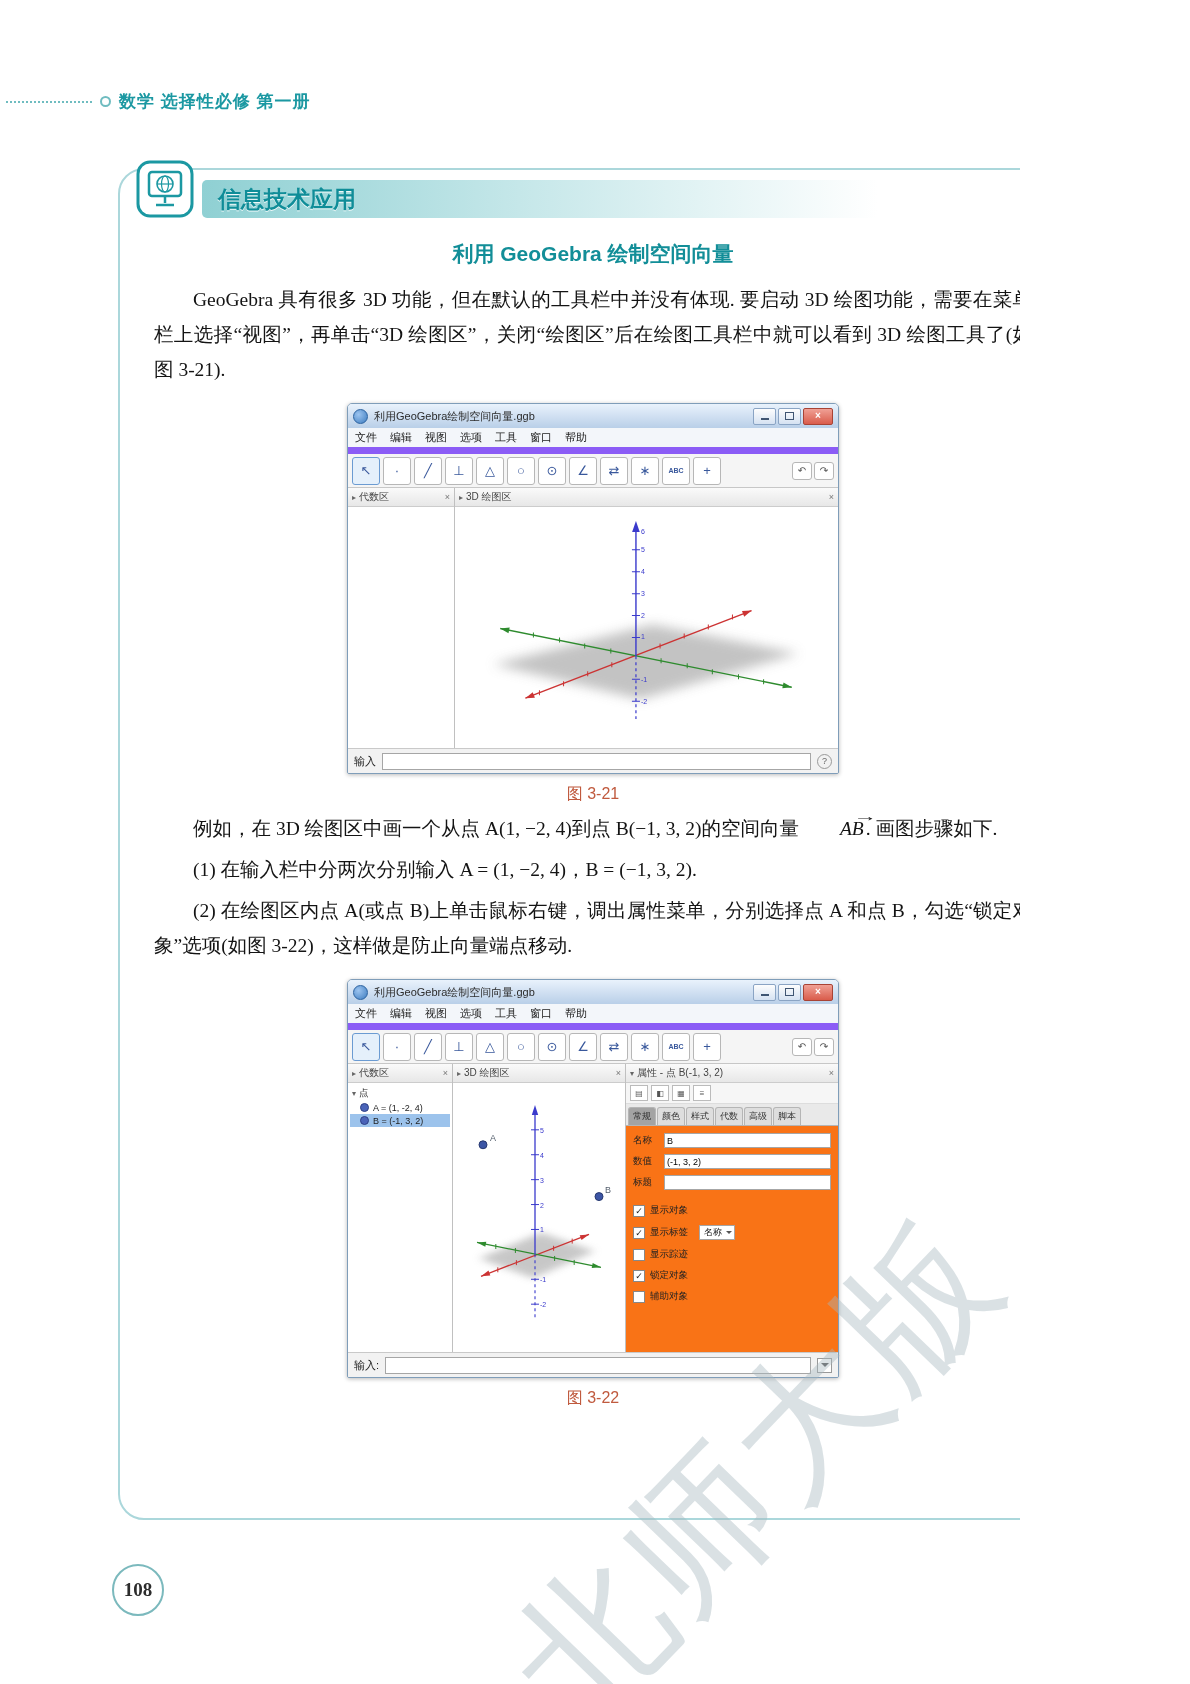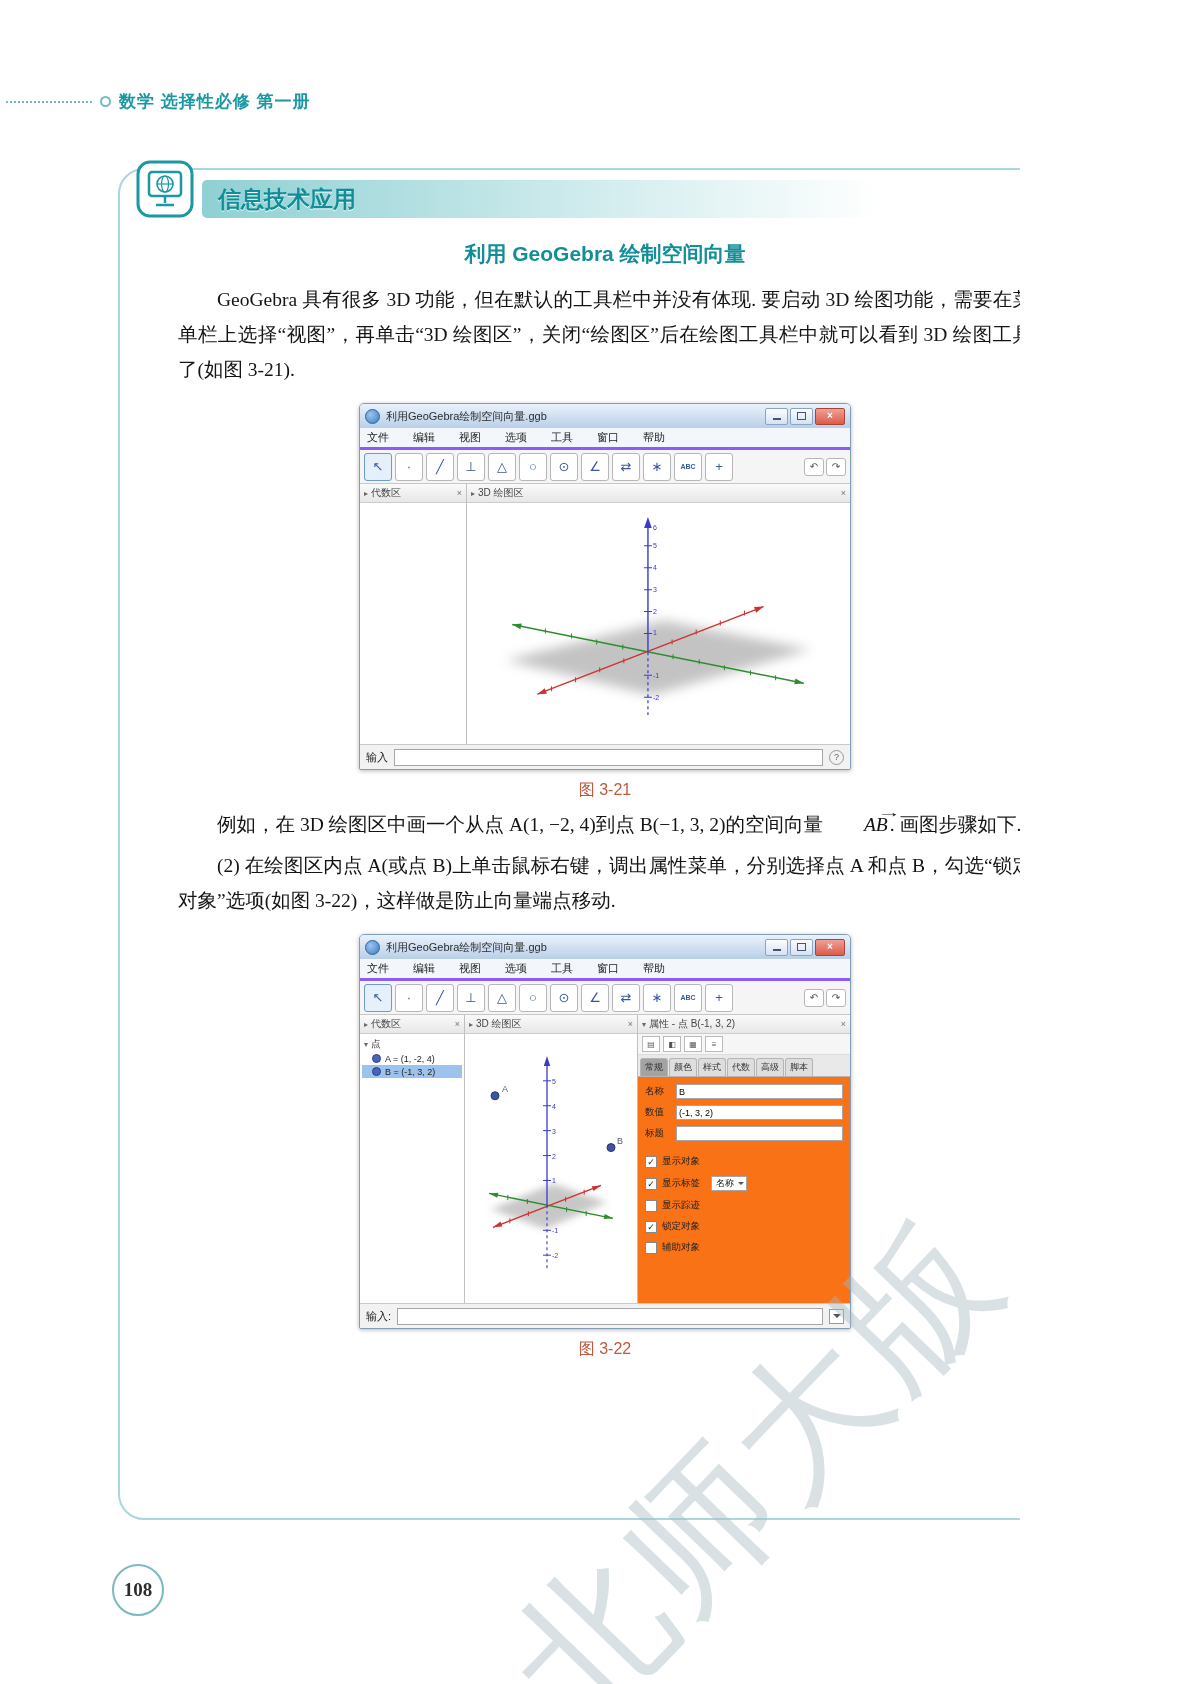--- a/index.html
+++ b/index.html
@@ -15,21 +15,21 @@
 
   
   .content-box{position:absolute;left:118px;top:168px;width:954px;height:1348px;
                border:2px solid #abd7db;border-radius:26px;background:#fff;}
   .app-icon{position:absolute;left:16px;top:-10px;width:58px;height:58px;}
   .banner{position:absolute;left:82px;top:10px;height:38px;width:704px;
           background:linear-gradient(90deg,#8fd0d3 0%,#c5e7e9 45%,rgba(255,255,255,0) 96%);
           border-radius:5px 19px 19px 5px;display:flex;align-items:center;}
   .banner-label{font-family:"Liberation Sans","DejaVu Sans",sans-serif;font-weight:bold;
           font-size:23px;color:#0f8d98;margin-left:16px;text-shadow:0 1px 0 rgba(255,255,255,.85);}
-  .box-inner{padding:66px 30px 0 46px;}
+  .box-inner{padding:66px 30px 0 22px;}
   .title{text-align:center;color:#128e98;font-weight:bold;font-size:21px;margin:4px 0 14px;
          font-family:"Liberation Sans","DejaVu Sans",sans-serif;}
   .para{font-size:19.5px;line-height:35px;text-align:justify;margin:6px 12px 0 12px;}
   .indent{text-indent:2em;}
   .vec{position:relative;font-style:italic;padding:0 2px;display:inline-block;}
   .vec::before{content:"→";position:absolute;left:50%;top:-0.85em;transform:translateX(-50%) scaleX(1.7);
                font-size:0.72em;font-style:normal;}
   .caption{text-align:center;color:#c05a3e;font-size:16px;margin:10px 0 4px;
            font-family:"Liberation Sans","DejaVu Sans",sans-serif;}
   .fig-wrap{width:492px;margin:16px auto 0;}
@@ -43,22 +43,22 @@
   .logo{width:13px;height:13px;border-radius:50%;flex:0 0 auto;
         background:radial-gradient(circle at 35% 35%,#9cc4f0,#3e7dc0);border:1px solid #2b62a0;}
   .tb-title{font-size:11px;color:#2c2c2c;flex:1;white-space:nowrap;overflow:hidden;}
   .tb-btns{display:flex;gap:2px;}
   .wb{width:21px;height:15px;border:1px solid #8aa4c4;border-radius:2px;
       background:linear-gradient(#fdfdfd,#d5e2f2);display:flex;align-items:center;justify-content:center;}
   .wb.close{background:linear-gradient(#f0a095,#d95c4b);border-color:#a84335;width:28px;}
   .min-g{width:8px;height:0;border-bottom:2px solid #3f5572;margin-top:6px;}
   .max-g{width:7px;height:6px;border:1px solid #3f5572;}
   .x-g{font-size:10px;font-weight:bold;color:#fff;line-height:1;}
-  .mb{height:19px;background:#f3f6fa;border-bottom:3px solid #8b5cf6;display:flex;align-items:center;
-      padding:0 7px;gap:24px;}
+  .mb{height:19px;background:#f3f6fa;border-bottom:7px solid #8b5cf6;display:flex;align-items:center;
+      padding:0 7px;gap:13px;}
   .mi{font-size:11px;color:#222;}
   .tl{height:33px;background:#f5f5f5;border-bottom:1px solid #c7c7c7;display:flex;align-items:center;
       padding:0 4px;gap:3px;}
   .ti{width:26px;height:26px;border:1px solid #b7b7b7;border-radius:3px;background:#fff;color:#39589c;
       display:flex;align-items:center;justify-content:center;font-size:13px;flex:0 0 auto;}
   .ti.sel{border-color:#6b9bd2;background:#e5f0fb;}
   .ti.abc{font-size:7px;font-weight:bold;letter-spacing:0;}
   .tl-right{margin-left:auto;display:flex;gap:2px;}
   .ti.small{width:18px;height:16px;font-size:10px;color:#555;}
   .bodyrow{display:flex;background:#fff;border-bottom:1px solid #c9c9c9;}
@@ -259,20 +259,21 @@
           <div class="ib">
             <span class="il">输入</span>
             <input class="ii" style="">
             <span class="hl">?</span>
           </div>
         </div>
       </div>
       <div class="caption">图 3-21</div>
 
       <p class="para indent"><span>例如，在 3D 绘图区中画一个从点 A(1, −2, 4)到点 B(−1, 3, 2)的空间向量</span><span class="vec">AB</span><span>. 画图步骤如下.</span></p>
+      <p class="para indent">(1) 在输入栏中分两次分别输入 A = (1, −2, 4)，B = (−1, 3, 2).</p>
       <p class="para indent">(2) 在绘图区内点 A(或点 B)上单击鼠标右键，调出属性菜单，分别选择点 A 和点 B，勾选“锁定对象”选项(如图 3-22)，这样做是防止向量端点移动.</p>
 
       <div class="fig-wrap">
         <div class="gg-win">
           <div class="tb">
             <span class="logo"></span>
             <span class="tb-title">利用GeoGebra绘制空间向量.ggb</span>
             <span class="tb-btns">
               <span class="wb">
                   <span class="min-g"></span>

